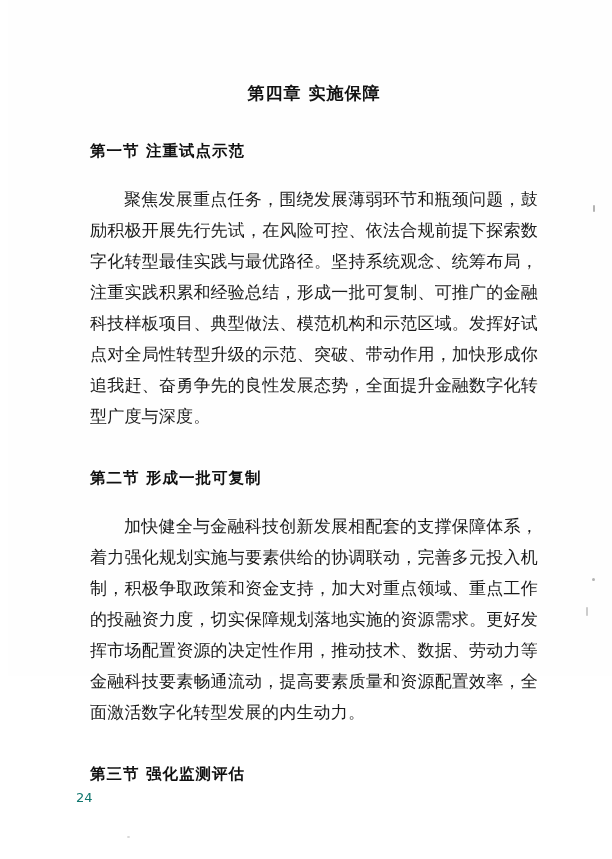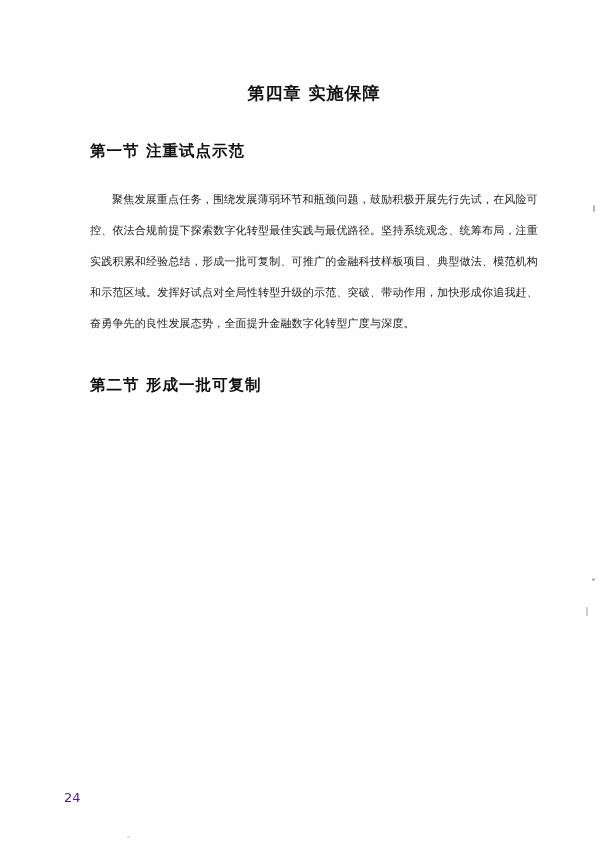--- a/index.html
+++ b/index.html
@@ -39,36 +39,36 @@
     color: #111;
   }
   .section-title {
     font-size: 15.5px;
     font-weight: bold;
     letter-spacing: 1px;
     margin: 36px 0 0 0;
     color: #111;
   }
   .para {
-    font-size: 11px;
+    font-size: 17px;
     line-height: 31px;
     text-align: justify;
     text-justify: inter-ideograph;
     text-indent: 2em;
     margin: 22px 0 0 0;
     color: #1b1b1b;
     letter-spacing: 0.2px;
   }
   .page-number {
     position: absolute;
-    left: 56px;
+    left: 68px;
     top: 790px;
     font-size: 13px;
     font-family: "DejaVu Sans", "Liberation Sans", sans-serif;
-    color: #4c1d95;
+    color: #0f766e;
   }
   .speck {
     position: absolute;
     background: #9a9a9a;
     border-radius: 50%;
     opacity: 0.75;
   }
   .speck.s1 { left: 585px; top: 205px; width: 2px; height: 7px; border-radius: 1px; }
   .speck.s2 { left: 584px; top: 578px; width: 3px; height: 3px; }
   .speck.s3 { left: 578px; top: 607px; width: 2px; height: 9px; border-radius: 1px; opacity: 0.5; }
@@ -82,21 +82,23 @@
   <div class="content">
 
     <h1 class="chapter-title">第四章  实施保障</h1>
 
     <h2 class="section-title">第一节    注重试点示范</h2>
 
     <p class="para">聚焦发展重点任务，围绕发展薄弱环节和瓶颈问题，鼓励积极开展先行先试，在风险可控、依法合规前提下探索数字化转型最佳实践与最优路径。坚持系统观念、统筹布局，注重实践积累和经验总结，形成一批可复制、可推广的金融科技样板项目、典型做法、模范机构和示范区域。发挥好试点对全局性转型升级的示范、突破、带动作用，加快形成你追我赶、奋勇争先的良性发展态势，全面提升金融数字化转型广度与深度。</p>
 
     <h2 class="section-title">第二节    形成一批可复制</h2>
 
+    <p class="para">加快健全与金融科技创新发展相配套的支撑保障体系，着力强化规划实施与要素供给的协调联动，完善多元投入机制，积极争取政策和资金支持，加大对重点领域、重点工作的投融资力度，切实保障规划落地实施的资源需求。更好发挥市场配置资源的决定性作用，推动技术、数据、劳动力等金融科技要素畅通流动，提高要素质量和资源配置效率，全面激活数字化转型发展的内生动力。</p>
 
+    <h2 class="section-title">第三节    强化监测评估</h2>
 
   </div>
 
   <div class="page-number">24</div>
 
   <span class="speck s1"></span>
   <span class="speck s2"></span>
   <span class="speck s3"></span>
   <span class="speck s4"></span>
 

